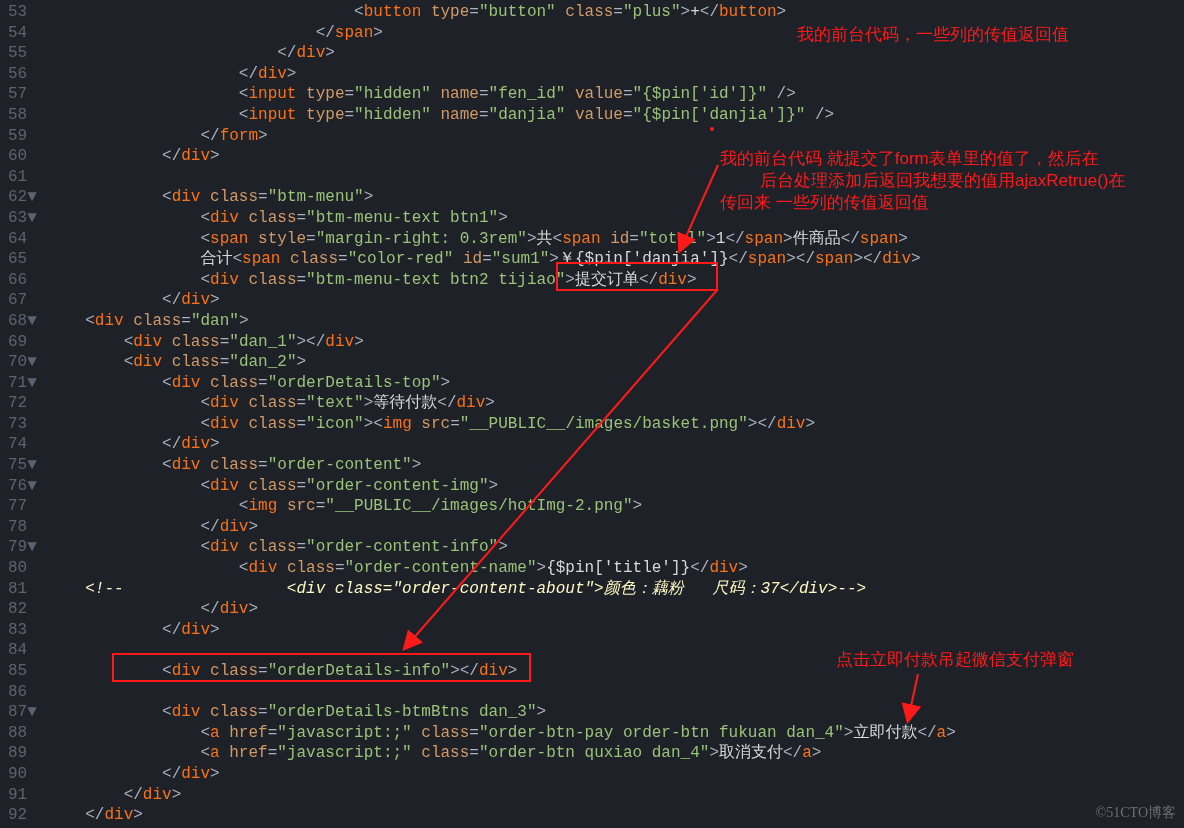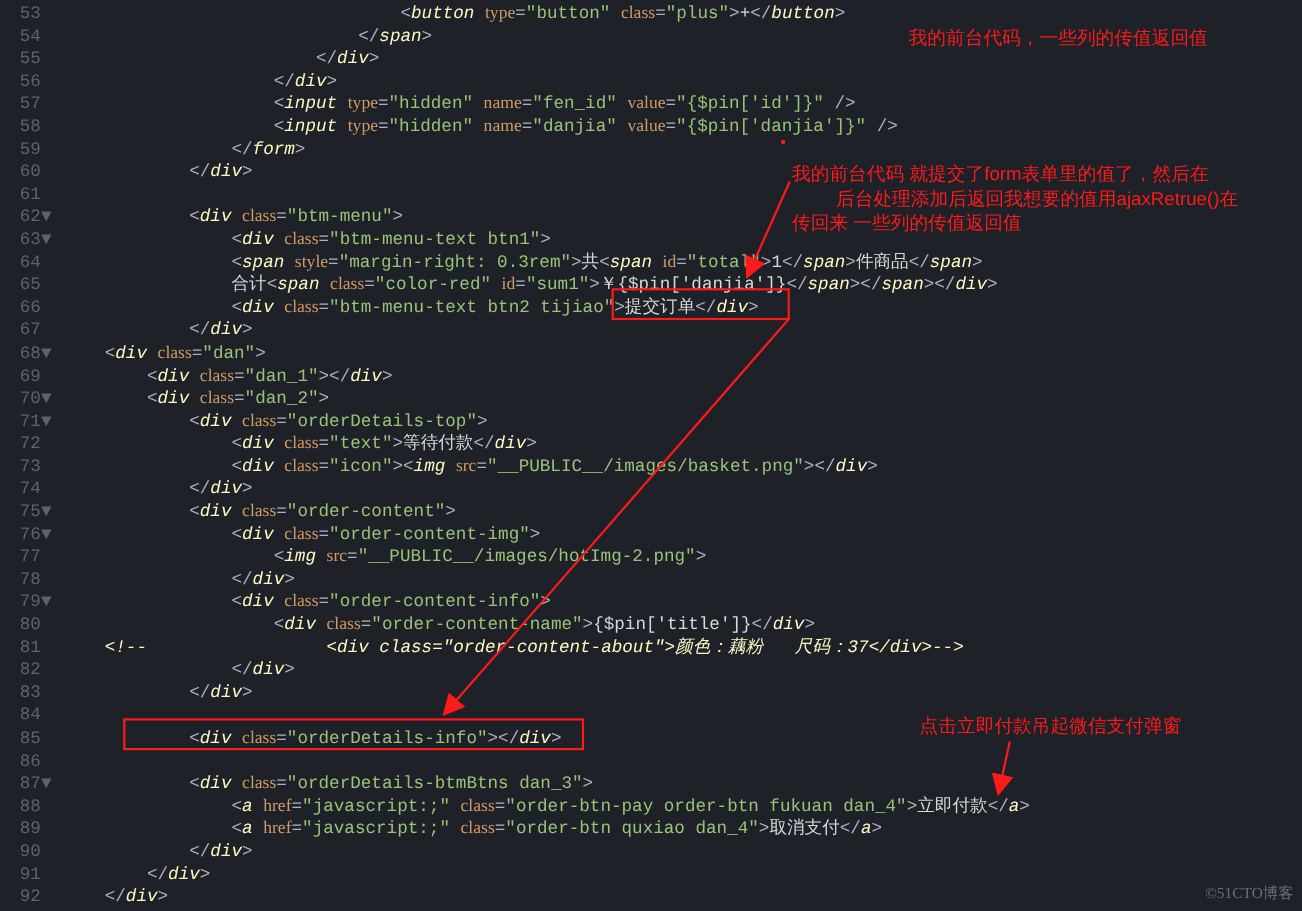--- a/index.html
+++ b/index.html
@@ -17,33 +17,33 @@
   }
   .editor {
     display: flex;
     position: relative;
     z-index: 1;
   }
   .gutter {
     background: #1e2127;
     color: #5c6370;
     text-align: right;
-    padding: 2px 10px 2px 18px;
+    padding: 2px 10px 2px 8px;
     user-select: none;
     white-space: pre;
   }
   .code {
     padding: 2px 0 2px 0;
     white-space: pre;
   }
   .line { height: 20.6px; }
   
-  .t  { color: #fef9c3; font-style: italic; }     
+  .t  { color: #f97316; }     
   .br { color: #abb2bf; }     
-  .at { color: #d19a66; font-family: Liberation Serif, serif; }
+  .at { color: #d19a66; }
   .st { color: #98c379; }     
   .tx { color: #d8d8d8; }     
   .cm { color: #fef9c3; font-style: italic; } 
   .red-ann {
     position: absolute;
     color: #ff1a1a;
     font-family: "Microsoft YaHei", "SimSun", sans-serif;
     font-size: 17px;
     line-height: 22px;
     z-index: 3;
@@ -111,21 +111,21 @@
 86 
 87▼
 88 
 89 
 90 
 91 
 92 </div>
   <div class="code" id="code"><div class="line"><span>                                </span><span class="br">&lt;</span><span class="t">button</span><span class="tx"> </span><span class="at">type</span><span class="br">=</span><span class="st">"button"</span><span class="tx"> </span><span class="at">class</span><span class="br">=</span><span class="st">"plus"</span><span class="br">&gt;</span><span class="tx">+</span><span class="br">&lt;/</span><span class="t">button</span><span class="br">&gt;</span></div><div class="line"><span>                            </span><span class="br">&lt;/</span><span class="t">span</span><span class="br">&gt;</span></div><div class="line"><span>                        </span><span class="br">&lt;/</span><span class="t">div</span><span class="br">&gt;</span></div><div class="line"><span>                    </span><span class="br">&lt;/</span><span class="t">div</span><span class="br">&gt;</span></div><div class="line"><span>                    </span><span class="br">&lt;</span><span class="t">input</span><span class="tx"> </span><span class="at">type</span><span class="br">=</span><span class="st">"hidden"</span><span class="tx"> </span><span class="at">name</span><span class="br">=</span><span class="st">"fen_id"</span><span class="tx"> </span><span class="at">value</span><span class="br">=</span><span class="st">"{$pin['id']}"</span><span class="tx"> </span><span class="br">/&gt;</span></div><div class="line"><span>                    </span><span class="br">&lt;</span><span class="t">input</span><span class="tx"> </span><span class="at">type</span><span class="br">=</span><span class="st">"hidden"</span><span class="tx"> </span><span class="at">name</span><span class="br">=</span><span class="st">"danjia"</span><span class="tx"> </span><span class="at">value</span><span class="br">=</span><span class="st">"{$pin['danjia']}"</span><span class="tx"> </span><span class="br">/&gt;</span></div><div class="line"><span>                </span><span class="br">&lt;/</span><span class="t">form</span><span class="br">&gt;</span></div><div class="line"><span>            </span><span class="br">&lt;/</span><span class="t">div</span><span class="br">&gt;</span></div><div class="line"><span></span></div><div class="line"><span>            </span><span class="br">&lt;</span><span class="t">div</span><span class="tx"> </span><span class="at">class</span><span class="br">=</span><span class="st">"btm-menu"</span><span class="br">&gt;</span></div><div class="line"><span>                </span><span class="br">&lt;</span><span class="t">div</span><span class="tx"> </span><span class="at">class</span><span class="br">=</span><span class="st">"btm-menu-text btn1"</span><span class="br">&gt;</span></div><div class="line"><span>                </span><span class="br">&lt;</span><span class="t">span</span><span class="tx"> </span><span class="at">style</span><span class="br">=</span><span class="st">"margin-right: 0.3rem"</span><span class="br">&gt;</span><span class="tx">共</span><span class="br">&lt;</span><span class="t">span</span><span class="tx"> </span><span class="at">id</span><span class="br">=</span><span class="st">"total"</span><span class="br">&gt;</span><span class="tx">1</span><span class="br">&lt;/</span><span class="t">span</span><span class="br">&gt;</span><span class="tx">件商品</span><span class="br">&lt;/</span><span class="t">span</span><span class="br">&gt;</span></div><div class="line"><span>                </span><span class="tx">合计</span><span class="br">&lt;</span><span class="t">span</span><span class="tx"> </span><span class="at">class</span><span class="br">=</span><span class="st">"color-red"</span><span class="tx"> </span><span class="at">id</span><span class="br">=</span><span class="st">"sum1"</span><span class="br">&gt;</span><span class="tx">￥{$pin['danjia']}</span><span class="br">&lt;/</span><span class="t">span</span><span class="br">&gt;</span><span class="br">&lt;/</span><span class="t">span</span><span class="br">&gt;</span><span class="br">&lt;/</span><span class="t">div</span><span class="br">&gt;</span></div><div class="line"><span>                </span><span class="br">&lt;</span><span class="t">div</span><span class="tx"> </span><span class="at">class</span><span class="br">=</span><span class="st">"btm-menu-text btn2 tijiao"</span><span class="br">&gt;</span><span class="tx">提交订单</span><span class="br">&lt;/</span><span class="t">div</span><span class="br">&gt;</span></div><div class="line"><span>            </span><span class="br">&lt;/</span><span class="t">div</span><span class="br">&gt;</span></div><div class="line"><span>    </span><span class="br">&lt;</span><span class="t">div</span><span class="tx"> </span><span class="at">class</span><span class="br">=</span><span class="st">"dan"</span><span class="br">&gt;</span></div><div class="line"><span>        </span><span class="br">&lt;</span><span class="t">div</span><span class="tx"> </span><span class="at">class</span><span class="br">=</span><span class="st">"dan_1"</span><span class="br">&gt;</span><span class="br">&lt;/</span><span class="t">div</span><span class="br">&gt;</span></div><div class="line"><span>        </span><span class="br">&lt;</span><span class="t">div</span><span class="tx"> </span><span class="at">class</span><span class="br">=</span><span class="st">"dan_2"</span><span class="br">&gt;</span></div><div class="line"><span>            </span><span class="br">&lt;</span><span class="t">div</span><span class="tx"> </span><span class="at">class</span><span class="br">=</span><span class="st">"orderDetails-top"</span><span class="br">&gt;</span></div><div class="line"><span>                </span><span class="br">&lt;</span><span class="t">div</span><span class="tx"> </span><span class="at">class</span><span class="br">=</span><span class="st">"text"</span><span class="br">&gt;</span><span class="tx">等待付款</span><span class="br">&lt;/</span><span class="t">div</span><span class="br">&gt;</span></div><div class="line"><span>                </span><span class="br">&lt;</span><span class="t">div</span><span class="tx"> </span><span class="at">class</span><span class="br">=</span><span class="st">"icon"</span><span class="br">&gt;</span><span class="br">&lt;</span><span class="t">img</span><span class="tx"> </span><span class="at">src</span><span class="br">=</span><span class="st">"__PUBLIC__/images/basket.png"</span><span class="br">&gt;</span><span class="br">&lt;/</span><span class="t">div</span><span class="br">&gt;</span></div><div class="line"><span>            </span><span class="br">&lt;/</span><span class="t">div</span><span class="br">&gt;</span></div><div class="line"><span>            </span><span class="br">&lt;</span><span class="t">div</span><span class="tx"> </span><span class="at">class</span><span class="br">=</span><span class="st">"order-content"</span><span class="br">&gt;</span></div><div class="line"><span>                </span><span class="br">&lt;</span><span class="t">div</span><span class="tx"> </span><span class="at">class</span><span class="br">=</span><span class="st">"order-content-img"</span><span class="br">&gt;</span></div><div class="line"><span>                    </span><span class="br">&lt;</span><span class="t">img</span><span class="tx"> </span><span class="at">src</span><span class="br">=</span><span class="st">"__PUBLIC__/images/hotImg-2.png"</span><span class="br">&gt;</span></div><div class="line"><span>                </span><span class="br">&lt;/</span><span class="t">div</span><span class="br">&gt;</span></div><div class="line"><span>                </span><span class="br">&lt;</span><span class="t">div</span><span class="tx"> </span><span class="at">class</span><span class="br">=</span><span class="st">"order-content-info"</span><span class="br">&gt;</span></div><div class="line"><span>                    </span><span class="br">&lt;</span><span class="t">div</span><span class="tx"> </span><span class="at">class</span><span class="br">=</span><span class="st">"order-content-name"</span><span class="br">&gt;</span><span class="tx">{$pin['title']}</span><span class="br">&lt;/</span><span class="t">div</span><span class="br">&gt;</span></div><div class="line"><span>    </span><span class="cm">&lt;!--                 &lt;div class="order-content-about"&gt;颜色：藕粉   尺码：37&lt;/div&gt;--&gt;</span></div><div class="line"><span>                </span><span class="br">&lt;/</span><span class="t">div</span><span class="br">&gt;</span></div><div class="line"><span>            </span><span class="br">&lt;/</span><span class="t">div</span><span class="br">&gt;</span></div><div class="line"><span></span></div><div class="line"><span>            </span><span class="br">&lt;</span><span class="t">div</span><span class="tx"> </span><span class="at">class</span><span class="br">=</span><span class="st">"orderDetails-info"</span><span class="br">&gt;</span><span class="br">&lt;/</span><span class="t">div</span><span class="br">&gt;</span></div><div class="line"><span></span></div><div class="line"><span>            </span><span class="br">&lt;</span><span class="t">div</span><span class="tx"> </span><span class="at">class</span><span class="br">=</span><span class="st">"orderDetails-btmBtns dan_3"</span><span class="br">&gt;</span></div><div class="line"><span>                </span><span class="br">&lt;</span><span class="t">a</span><span class="tx"> </span><span class="at">href</span><span class="br">=</span><span class="st">"javascript:;"</span><span class="tx"> </span><span class="at">class</span><span class="br">=</span><span class="st">"order-btn-pay order-btn fukuan dan_4"</span><span class="br">&gt;</span><span class="tx">立即付款</span><span class="br">&lt;/</span><span class="t">a</span><span class="br">&gt;</span></div><div class="line"><span>                </span><span class="br">&lt;</span><span class="t">a</span><span class="tx"> </span><span class="at">href</span><span class="br">=</span><span class="st">"javascript:;"</span><span class="tx"> </span><span class="at">class</span><span class="br">=</span><span class="st">"order-btn quxiao dan_4"</span><span class="br">&gt;</span><span class="tx">取消支付</span><span class="br">&lt;/</span><span class="t">a</span><span class="br">&gt;</span></div><div class="line"><span>            </span><span class="br">&lt;/</span><span class="t">div</span><span class="br">&gt;</span></div><div class="line"><span>        </span><span class="br">&lt;/</span><span class="t">div</span><span class="br">&gt;</span></div><div class="line"><span>    </span><span class="br">&lt;/</span><span class="t">div</span><span class="br">&gt;</span></div></div>
 </div>
 
-<div class="red-ann" style="left:826px; top:24px;">我的前台代码，一些列的传值返回值</div>
+<div class="red-ann" style="left:797px; top:24px;">我的前台代码，一些列的传值返回值</div>
 
 <div class="red-ann" style="left:720px; top:148px;">我的前台代码 就提交了form表单里的值了，然后在</div>
 <div class="red-ann" style="left:760px; top:170px;">后台处理添加后返回我想要的值用ajaxRetrue()在</div>
 <div class="red-ann" style="left:720px; top:192px;">传回来 一些列的传值返回值</div>
 
 <div class="red-ann" style="left:836px; top:649px;">点击立即付款吊起微信支付弹窗</div>
 
 <div class="red-box" style="left:556px; top:262px; width:158px; height:25px;"></div>
 <div class="red-box" style="left:112px; top:653px; width:415px; height:25px;"></div>
 

